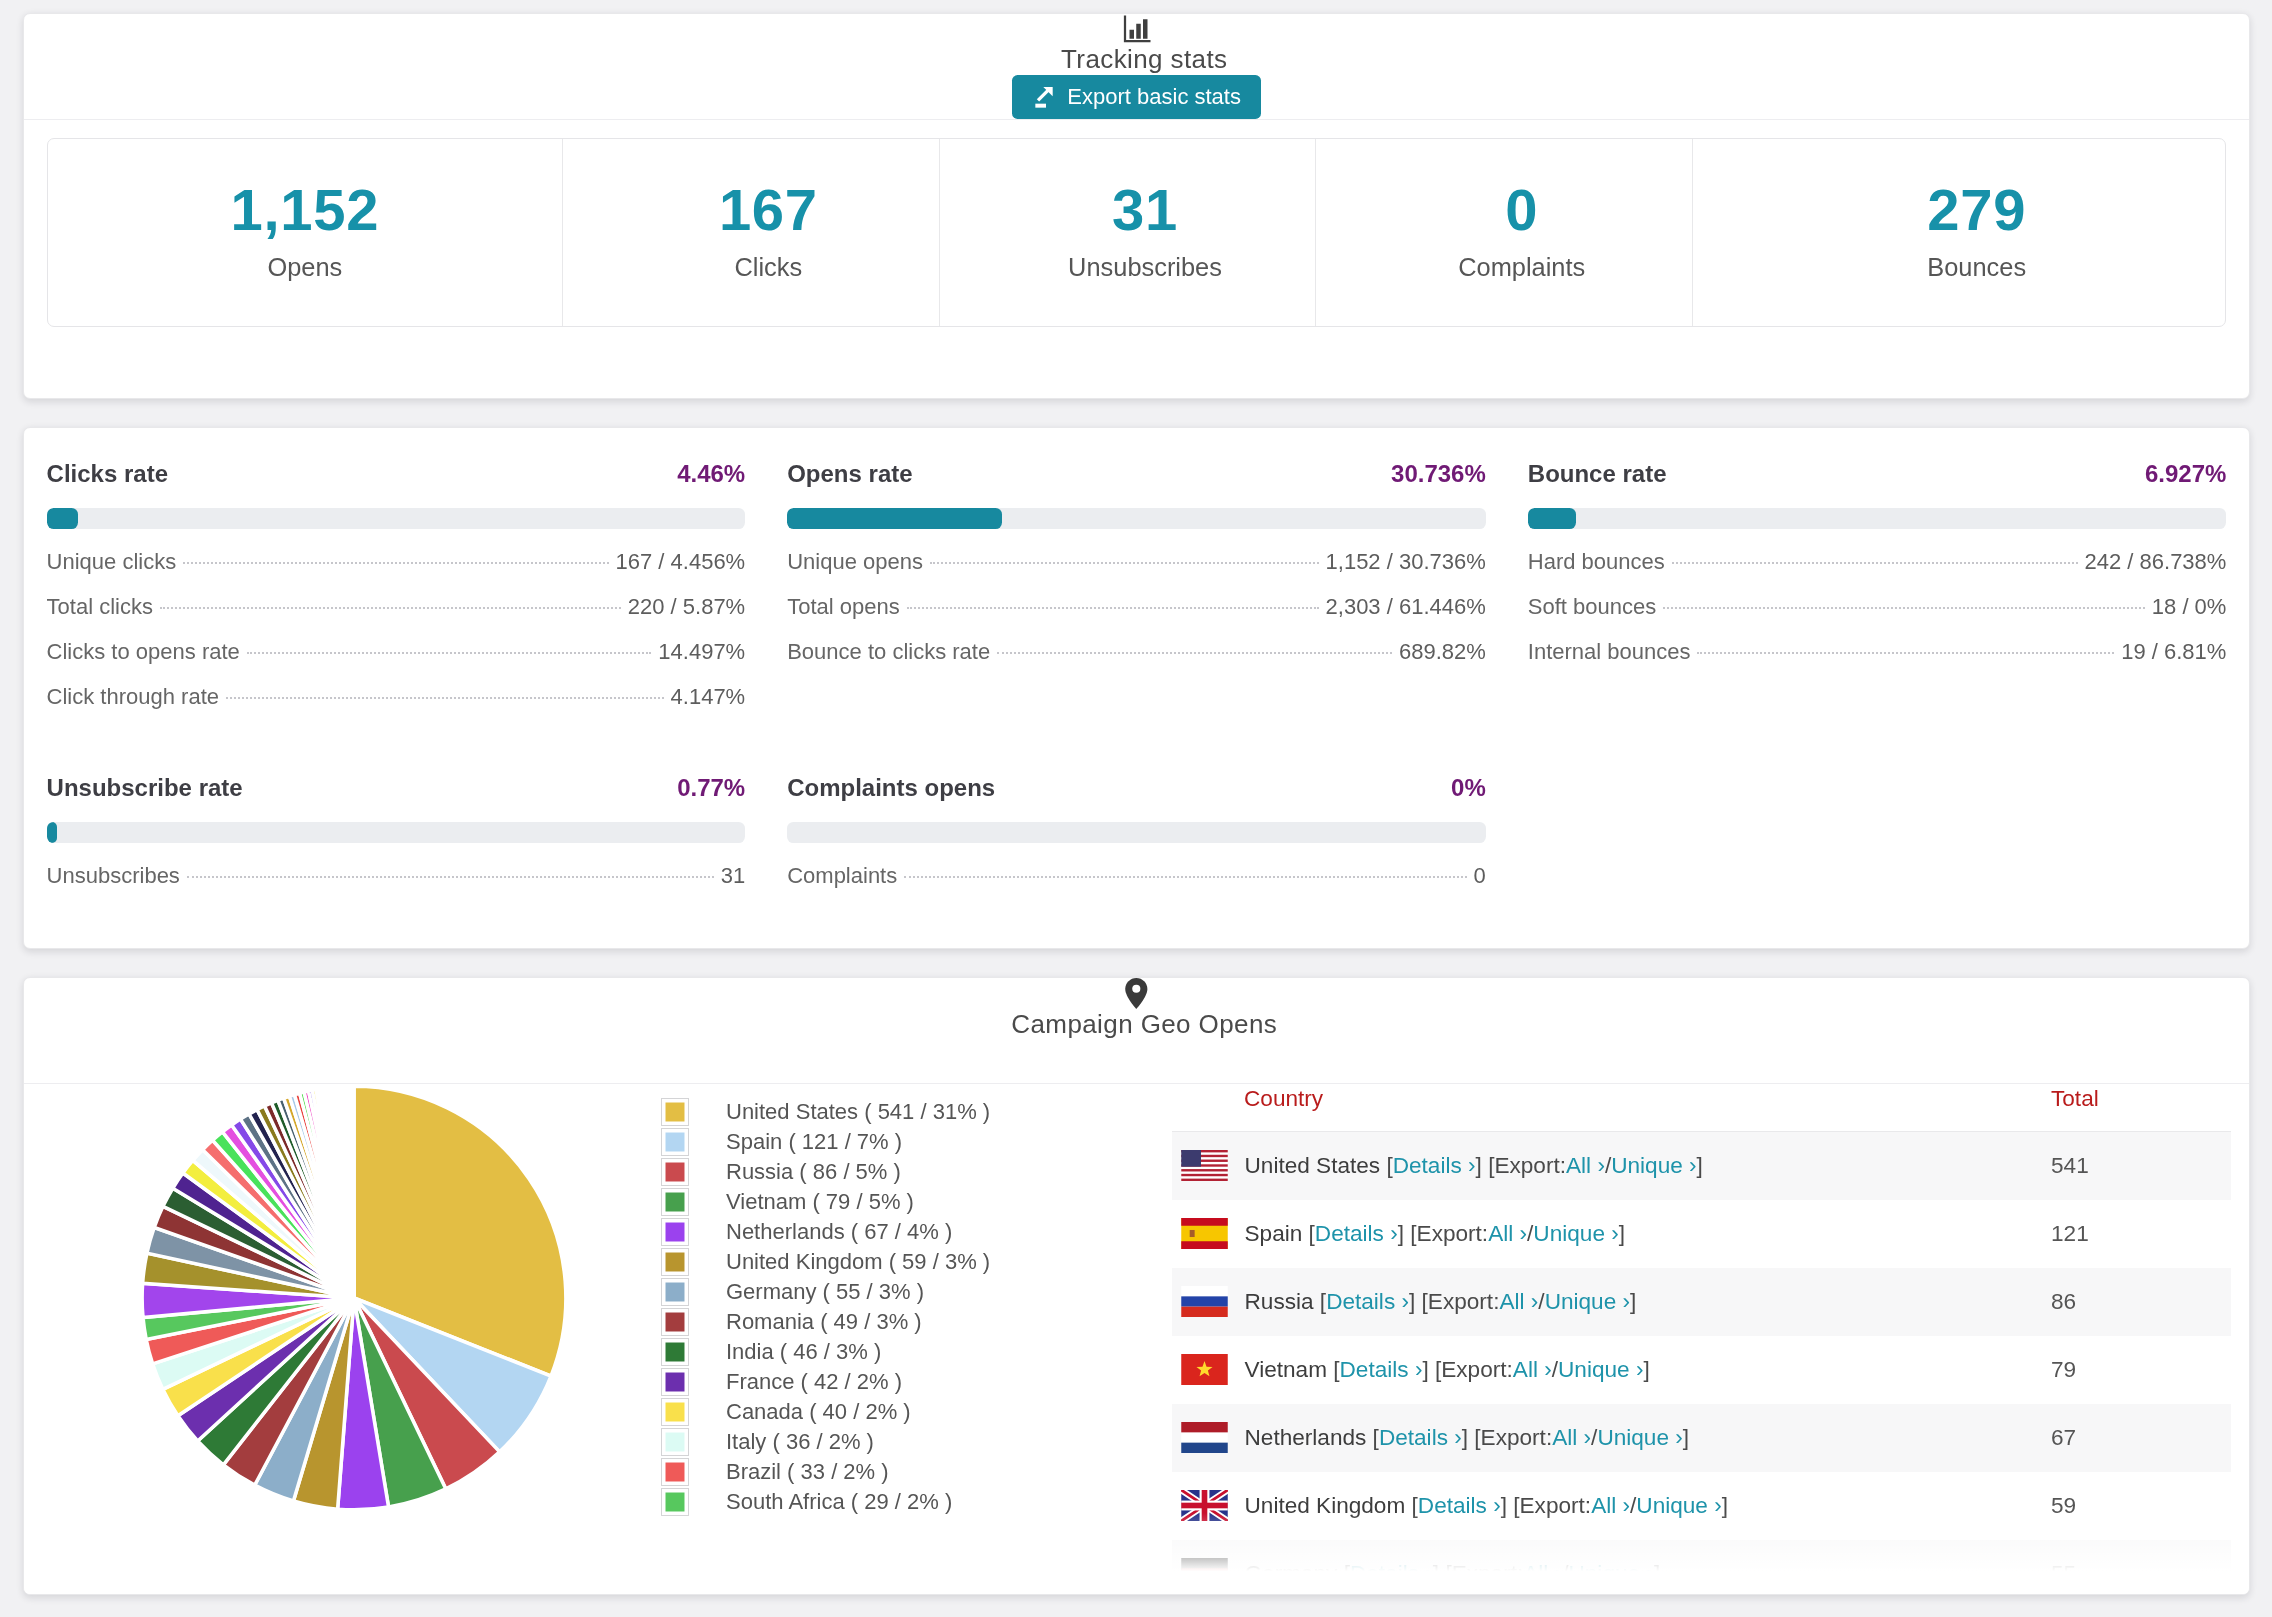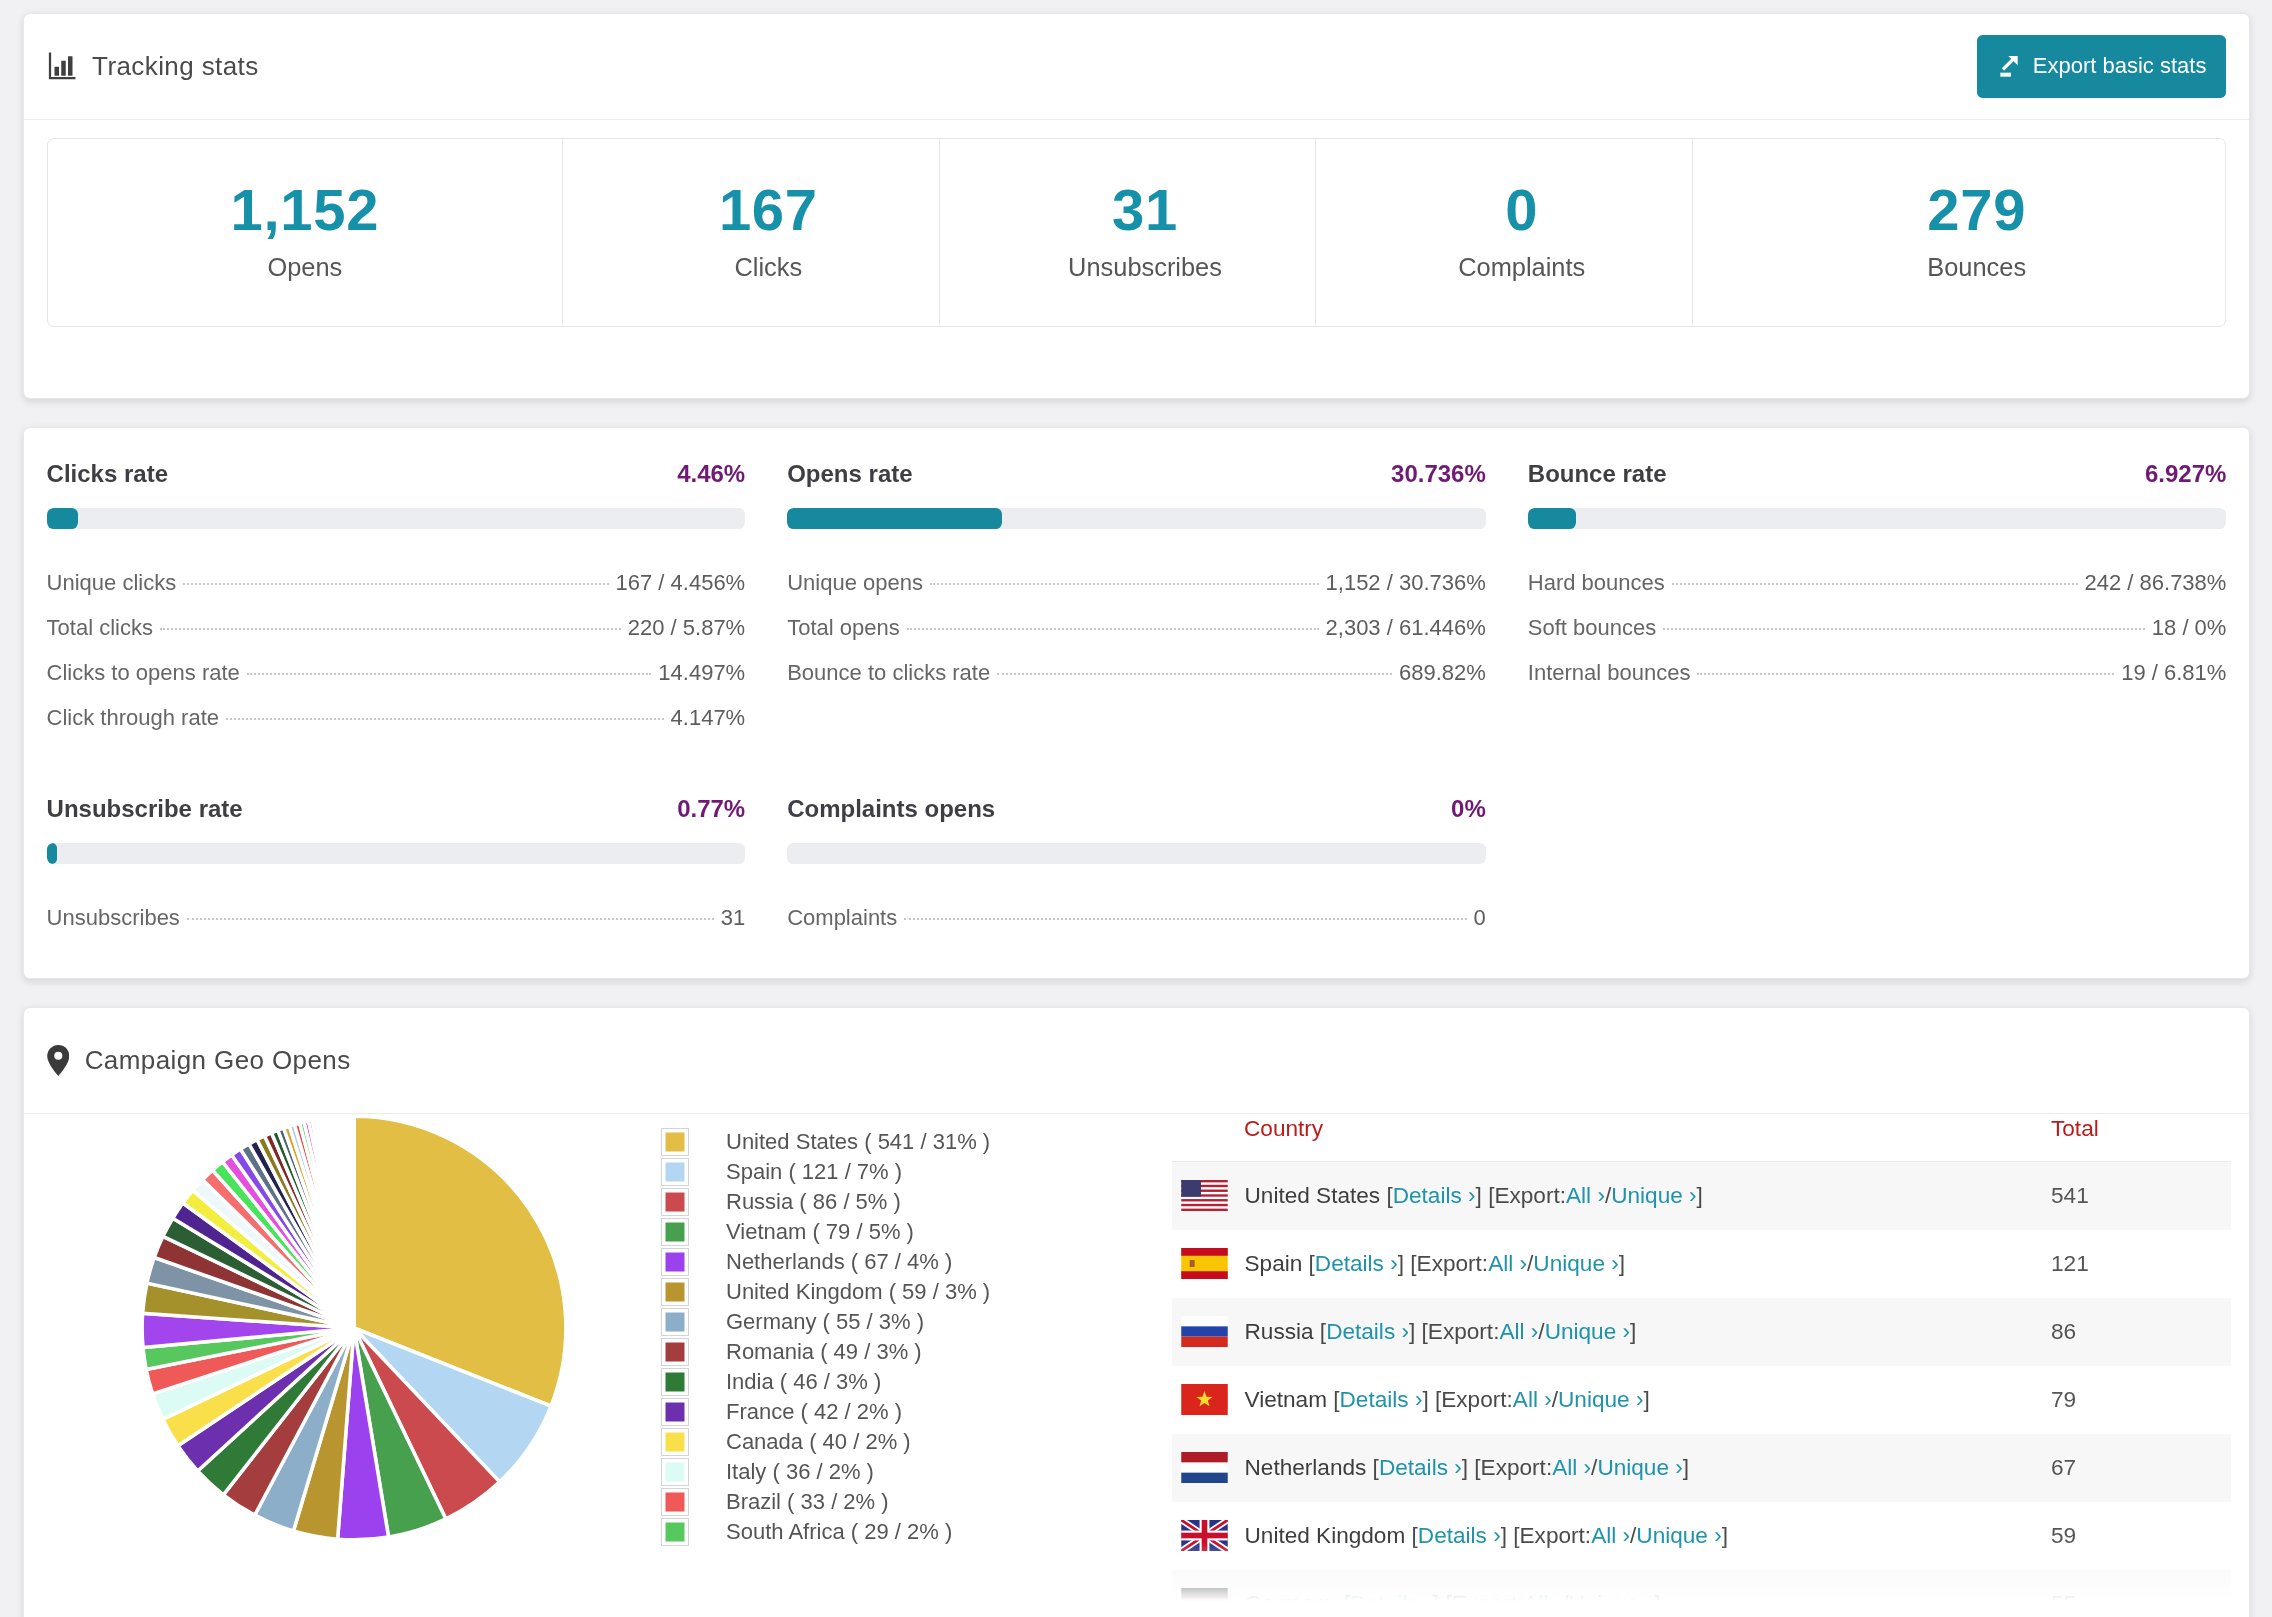--- a/index.html
+++ b/index.html
@@ -1,19 +1,19 @@
 <!DOCTYPE html>
 <html style="font-size:11.3px"><head>
 <meta charset="utf-8">
 <style>
   * { margin:0; padding:0; box-sizing:border-box; }
   html,body { width:2273px; height:1618px; background:#f1f1f3; font-family:"Liberation Sans", sans-serif; overflow:hidden; }
   .page { padding:12.7px 23px 0; }
   .card { background:#fff; border:0.7px solid #e8e8ea; border-radius:7px; box-shadow:0 2.8px 7px rgba(30,30,50,.13); }
-  .card-head { display:flex; align-items:center; padding:0 22.6px; height:106px; border-bottom:1.4px solid #ededf0; }
+  .card-head { display:flex; align-items:center; padding:0 22.6px; height:106px; border-bottom:1.4px solid #ededf0;flex-direction:column; }
   .card-title { font-size:26px; font-weight:400; color:#4a4a4a; margin-left:15.5px; letter-spacing:0.4px; }
   .head-icon { display:flex; align-items:center; }
   .spacer { flex:1; }
 
   
   #card-tracking { min-height:386px; margin-bottom:28px; position:relative; }
   .export-btn { display:flex; align-items:center; gap:11.3px; background:#17899f; color:#fff; border:none;
     height:63px; padding:0 20px; border-radius:5.6px; font-size:22px; font-family:inherit; cursor:pointer; }
   .stats-bar { display:flex; margin:18.4px 22.6px 0; border:1.4px solid #e5e5e8; border-radius:7px; height:189px;gap:35px; }
   .stat { flex:1; border-right:1.4px solid #e8e8ea; text-align:center; padding-top:37px; }
@@ -24,21 +24,21 @@
   .stat .lbl { display:block; font-size:25.4px; color:#565656; margin-top:10px; }
 
   
   #card-rates { min-height:522px; margin-bottom:28px; padding:32px 22.6px 28px; }
   .rates-grid { display:grid; grid-template-columns:repeat(3, 1fr); column-gap:42px; row-gap:45px; }
   .rate-head { display:flex; align-items:baseline; justify-content:space-between;text-align:center; }
   .rate-title { font-size:24px; font-weight:700; color:#3e3e44; }
   .rate-value { font-size:24px; font-weight:700; color:#701a75; }
   .bar { height:21px; background:#ebedf0; border-radius:6.4px; margin-top:20px; overflow:hidden; }
   .bar .fill { height:100%; background:#17899f; border-radius:6.4px; }
-  .rrows { margin-top:41px; }
+  .rrows { margin-top:20px; }
   .rrow { display:flex; align-items:baseline; margin-bottom:19px; }
   .rlabel { font-size:22px; color:#666; white-space:nowrap; }
   .leader { flex:1; border-bottom:2.1px dotted #c6c6cb; margin:0 7px; transform:translateY(-5px); }
   .rvalue { font-size:22px; color:#5d5d5d; white-space:nowrap; }
 
   
   #card-geo { height:618px; position:relative; overflow:hidden; }
   #pie { position:absolute; left:104px; top:94px; }
   #legend { position:absolute; left:637px; top:119px; list-style:none; }
   #legend li { display:flex; align-items:center; height:30px; font-size:22px; color:#555;gap:20px; }

